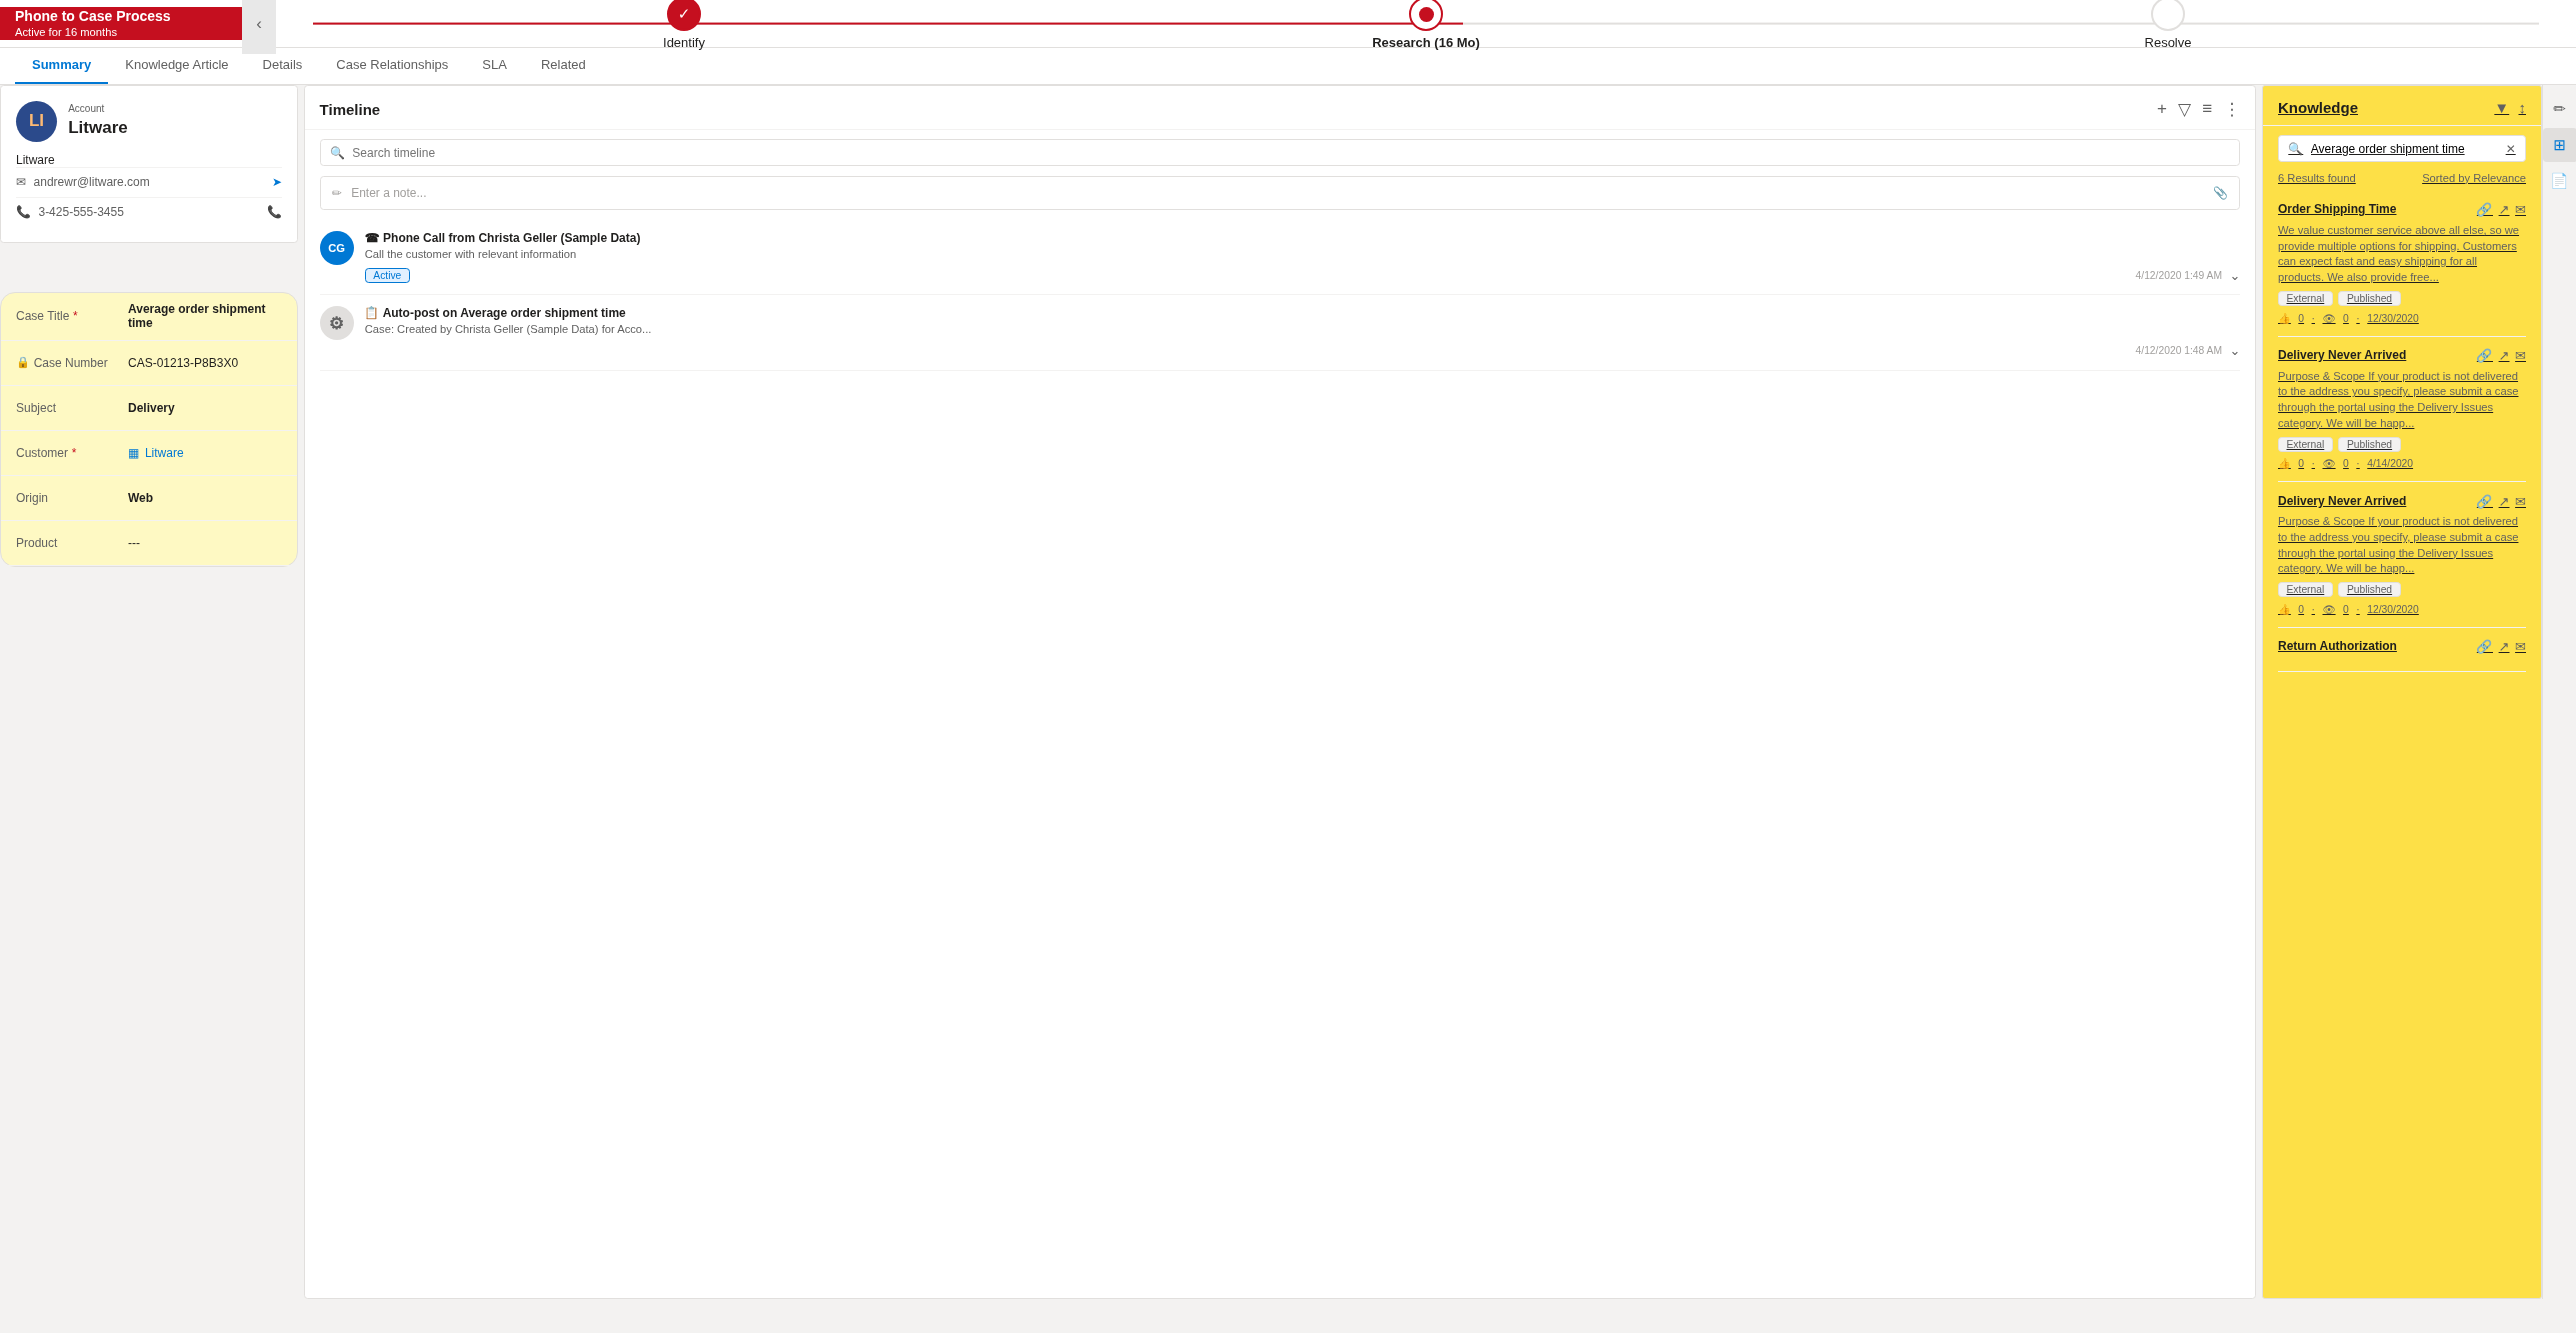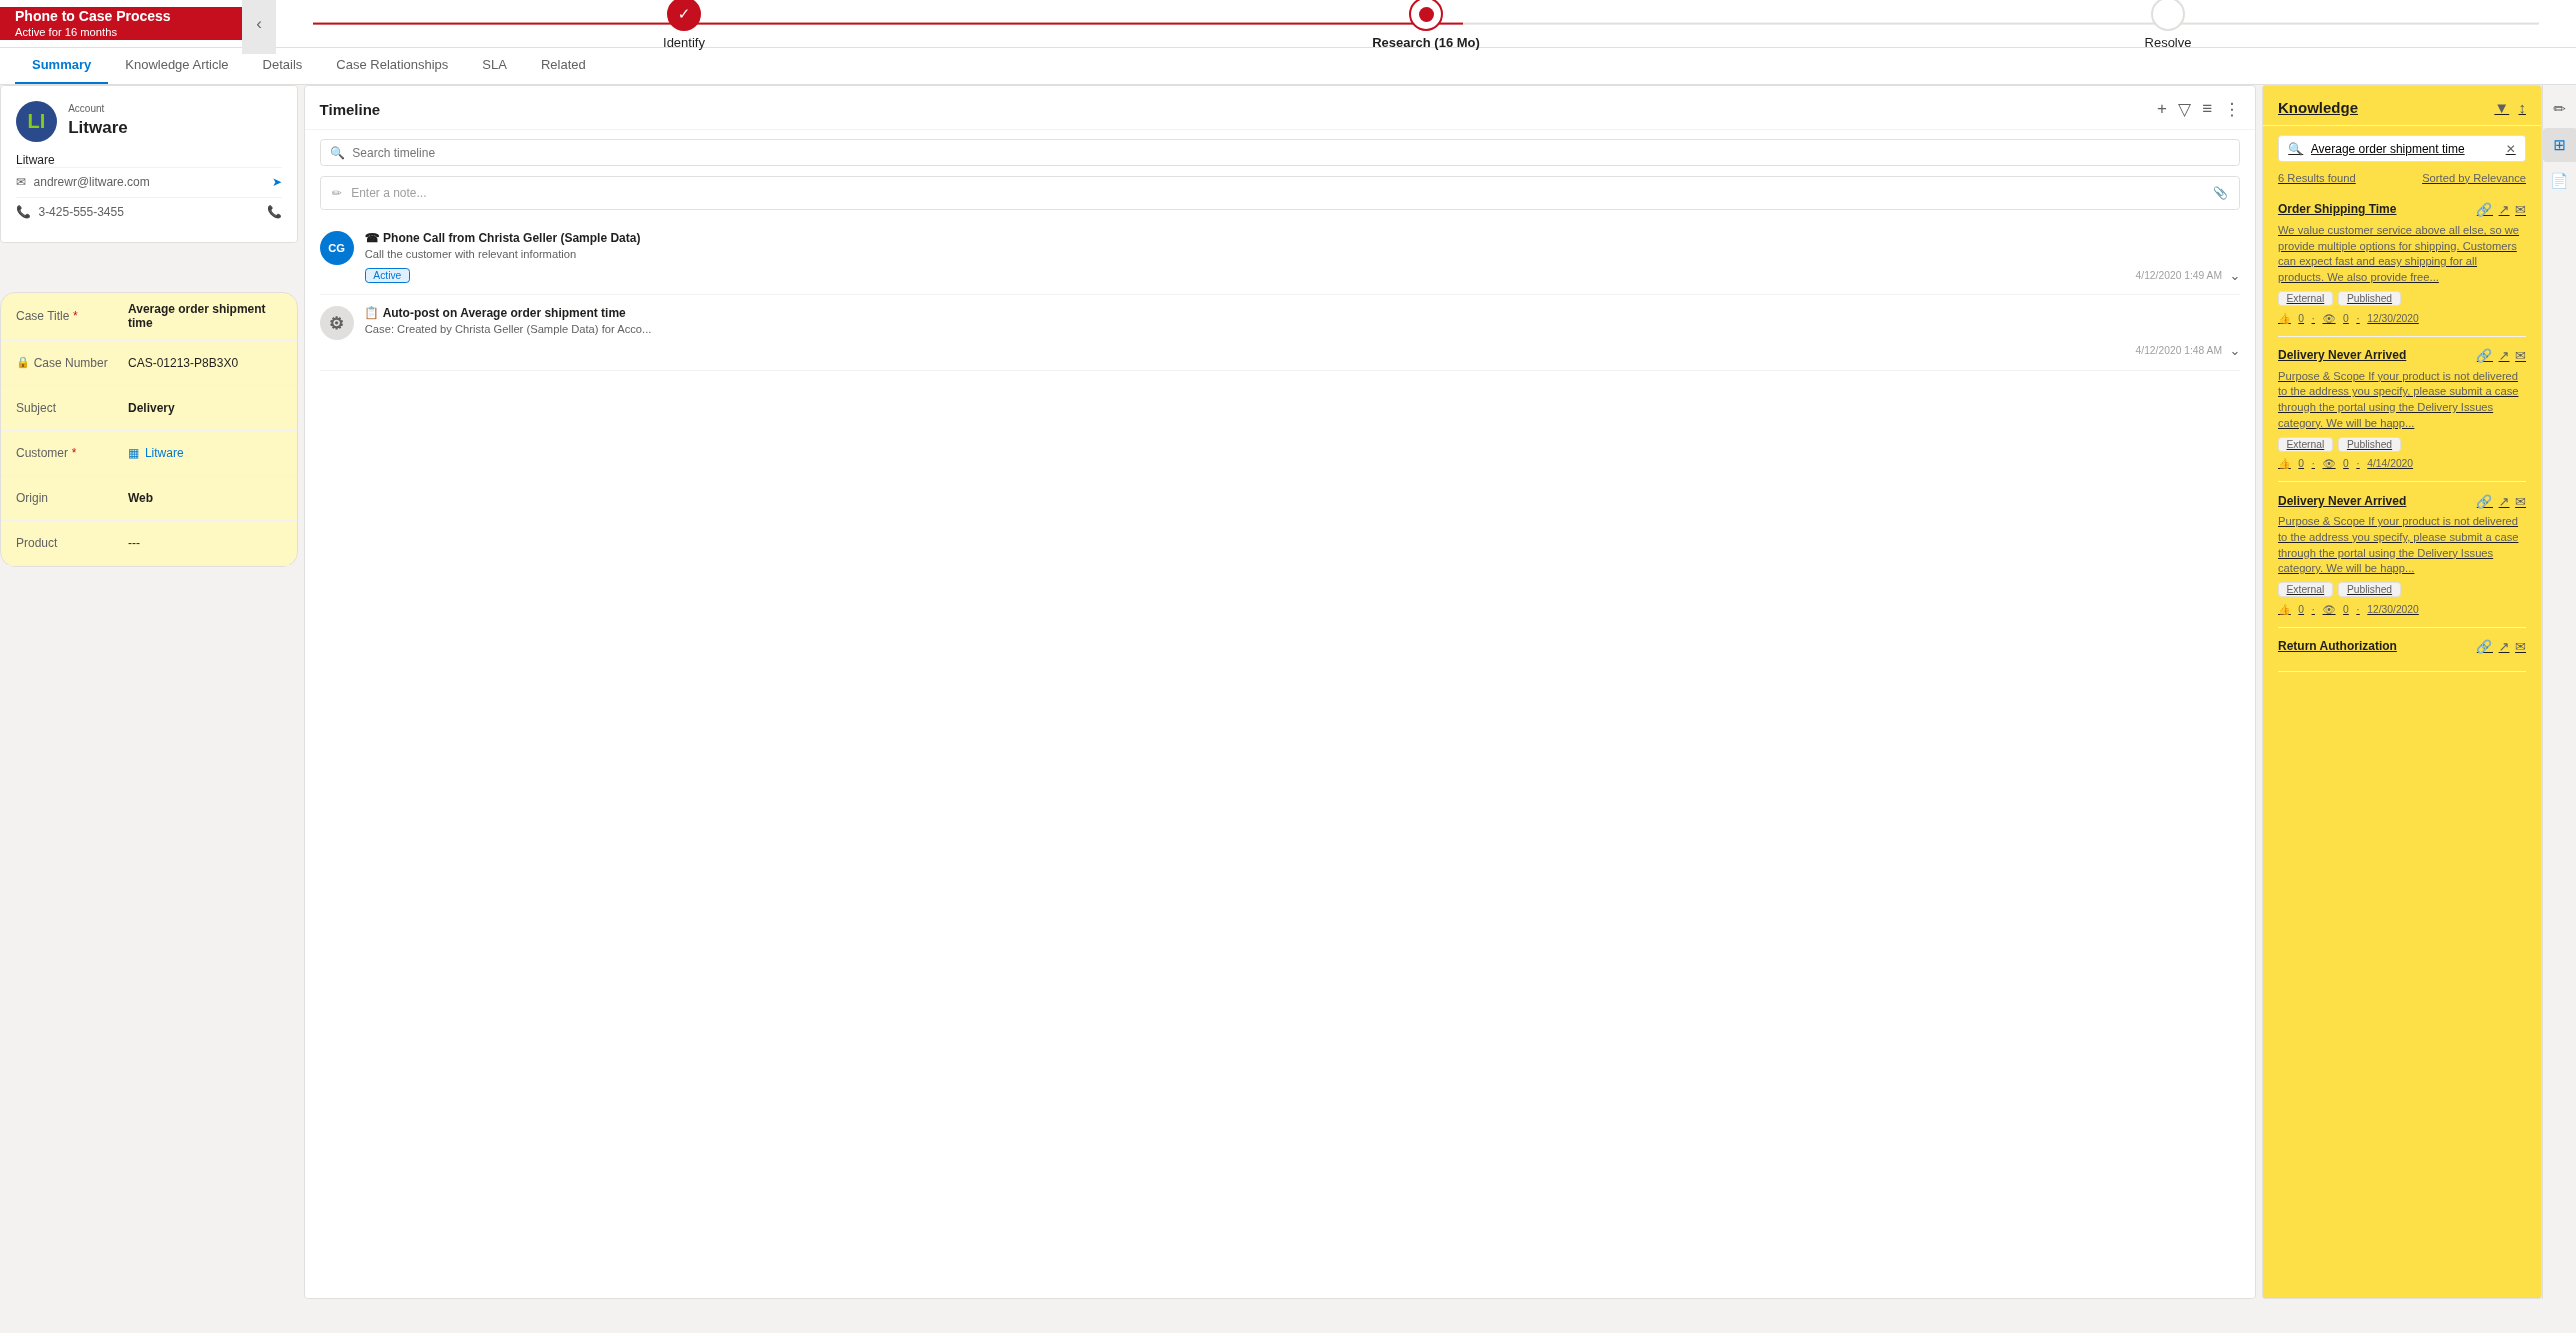--- a/index.html
+++ b/index.html
@@ -100,26 +100,26 @@
       display: flex;
       align-items: center;
       gap: 11.2px;
       margin-bottom: 11.2px;
     }
     .avatar {
       width: 41px;
       height: 41px;
       border-radius: 50%;
       background: #2b4a8b;
-      color: #84cc16;
+      color: #fdba74;
       display: flex;
       align-items: center;
       justify-content: center;
       font-weight: 700;
-      font-size: 20px;
+      font-size: 17px;
     }
     .account-info { line-height: 1.4; }
     .account-label { font-size: 10px; color: #616161; }
     .account-name { font-size: 17px; font-weight: 600; }
     .account-subname { font-size: 12px; color: #201f1e; margin-top: 3.7px; }
     .contact-row {
       display: flex;
       align-items: center;
       justify-content: space-between;
       padding: 7.5px 0;

